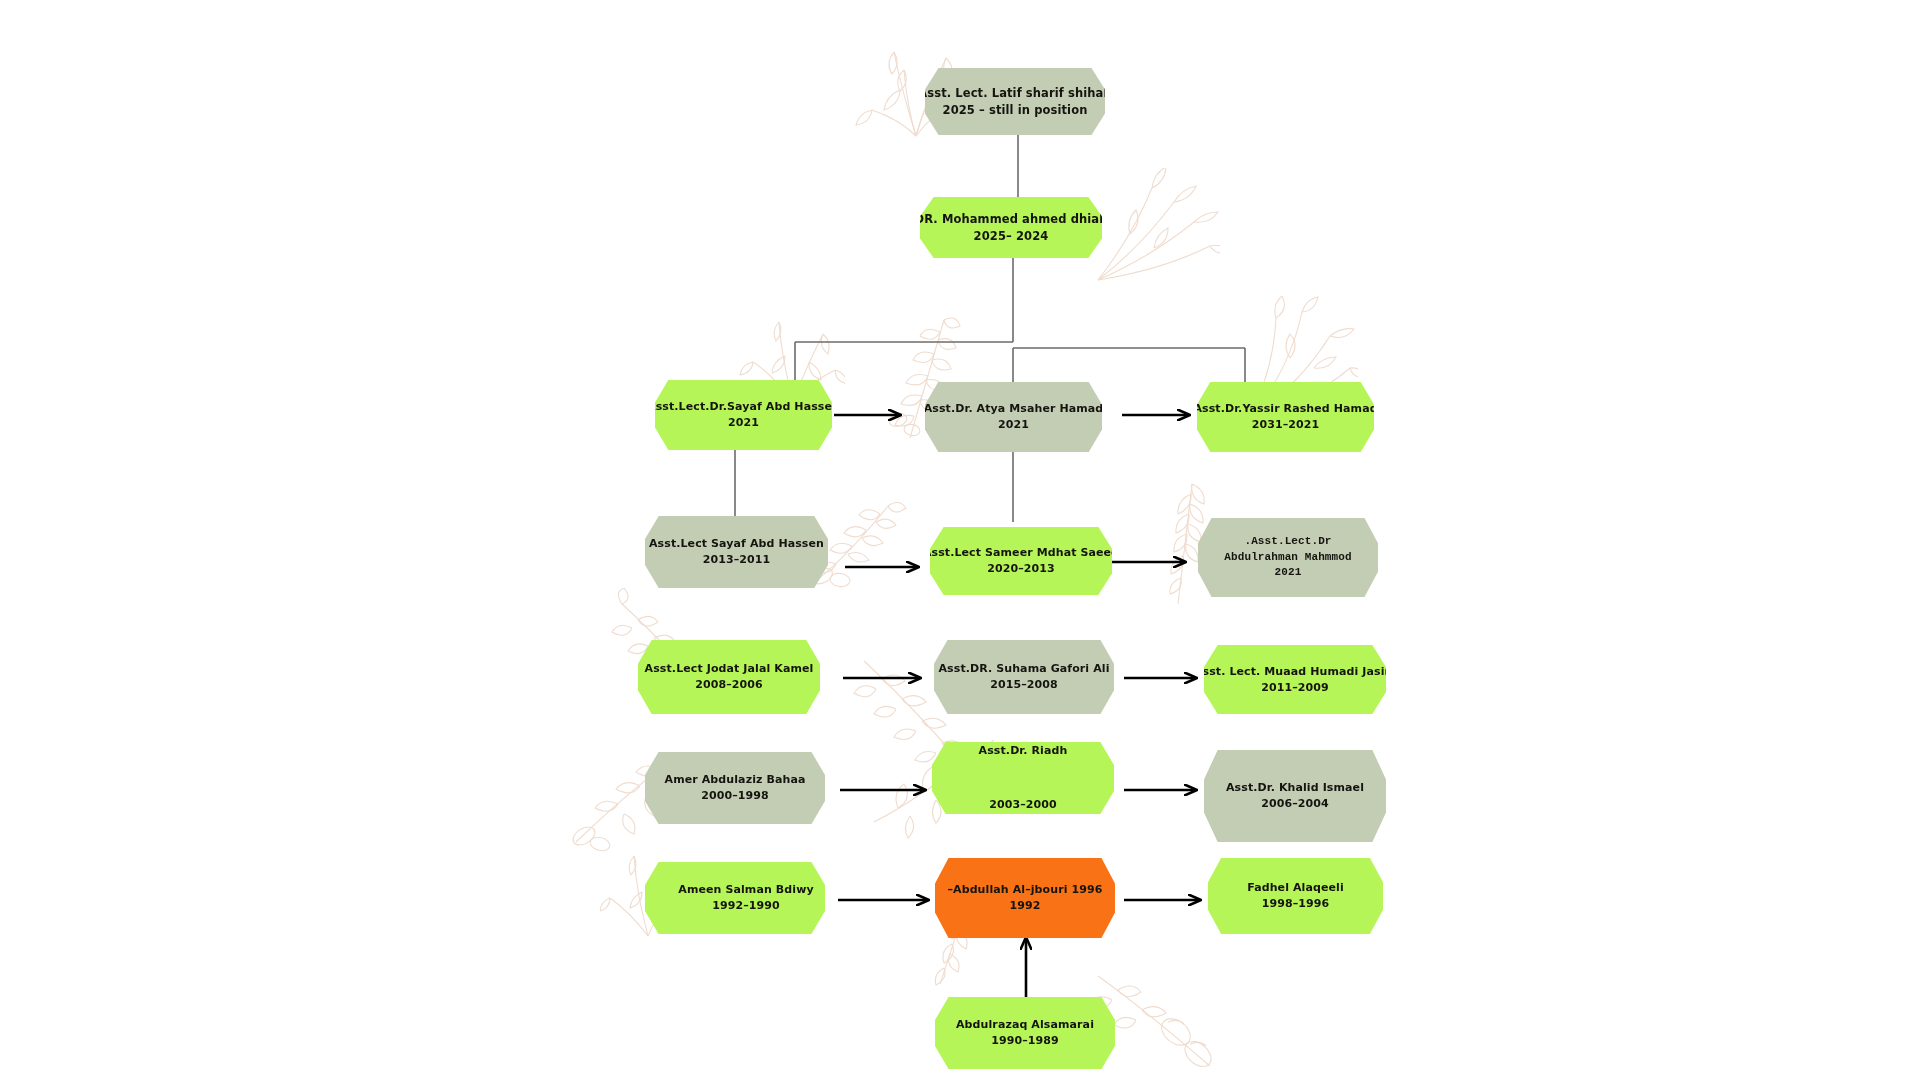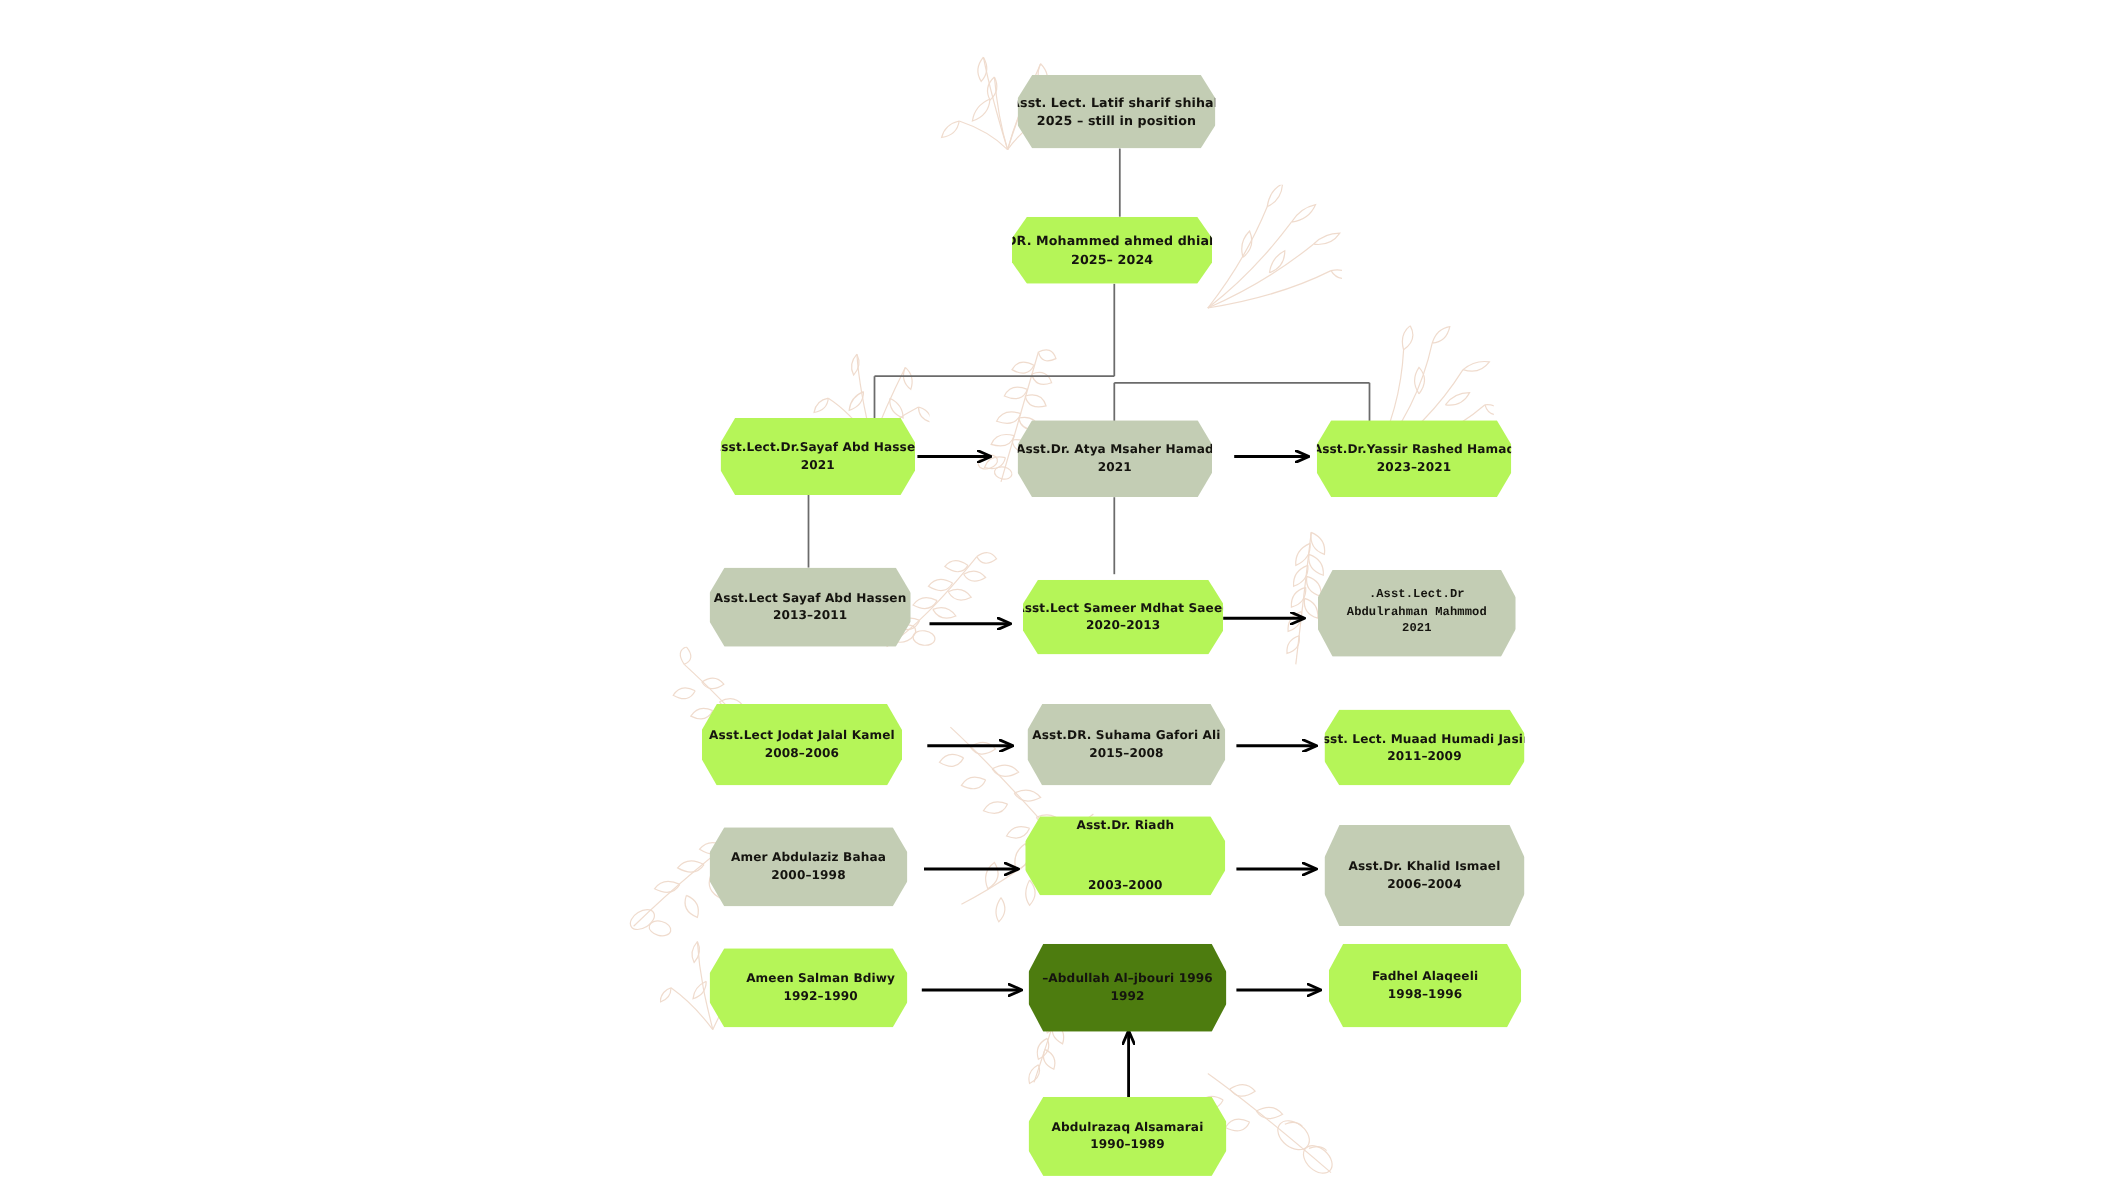--- a/index.html
+++ b/index.html
@@ -16,21 +16,21 @@
 
   
   .node{position:absolute;box-sizing:border-box;
         display:flex;flex-direction:column;align-items:center;justify-content:center;
         text-align:center;color:#15140f;font-weight:bold;letter-spacing:.1px;
         -webkit-clip-path:polygon(7.5% 0,92.5% 0,100% 32%,100% 68%,92.5% 100%,7.5% 100%,0 68%,0 32%);
         clip-path:polygon(7.5% 0,92.5% 0,100% 32%,100% 68%,92.5% 100%,7.5% 100%,0 68%,0 32%);}
   .node .l1,.node .l2,.node .l3{display:block;line-height:1.45;white-space:nowrap;}
   .sage{background:#c3cdb4;}
   .lime{background:#b5f558;}
-  .tan {background:#4d7c0f;}
+  .tan {background:#f97316;}
 </style>
 </head>
 <body>
 
 <div id="stage">
 
   <svg class="botanical" style="left:838px;top:18px;width:150px;height:130px" viewBox="0 0 150 130">
     <g fill="none" stroke="#e3bfa6" stroke-width="1.1">
       <path d="M78 118 C70 92 62 64 56 34"></path>
       <path d="M78 118 C86 92 96 66 108 40"></path>
@@ -295,21 +295,21 @@
     <span class="l2">2021</span>
   </div>
 
   <div class="node sage" style="left:925px;top:382px;width:177px;height:70px;font-size:11px;">
     <span class="l1">Asst.Dr. Atya Msaher Hamad</span>
     <span class="l2">2021</span>
   </div>
 
   <div class="node lime" style="left:1197px;top:382px;width:177px;height:70px;font-size:11px;">
     <span class="l1">Asst.Dr.Yassir Rashed Hamad</span>
-    <span class="l2">2023–2021</span>
+    <span class="l2">2031–2021</span>
   </div>
 
   <div class="node sage" style="left:645px;top:516px;width:183px;height:72px;font-size:11px;">
     <span class="l1">Asst.Lect Sayaf Abd Hassen</span>
     <span class="l2">2013–2011</span>
   </div>
 
   <div class="node lime" style="left:930px;top:527px;width:182px;height:68px;font-size:11px;">
     <span class="l1">Asst.Lect  Sameer Mdhat Saeed</span>
     <span class="l2">2020–2013</span>

